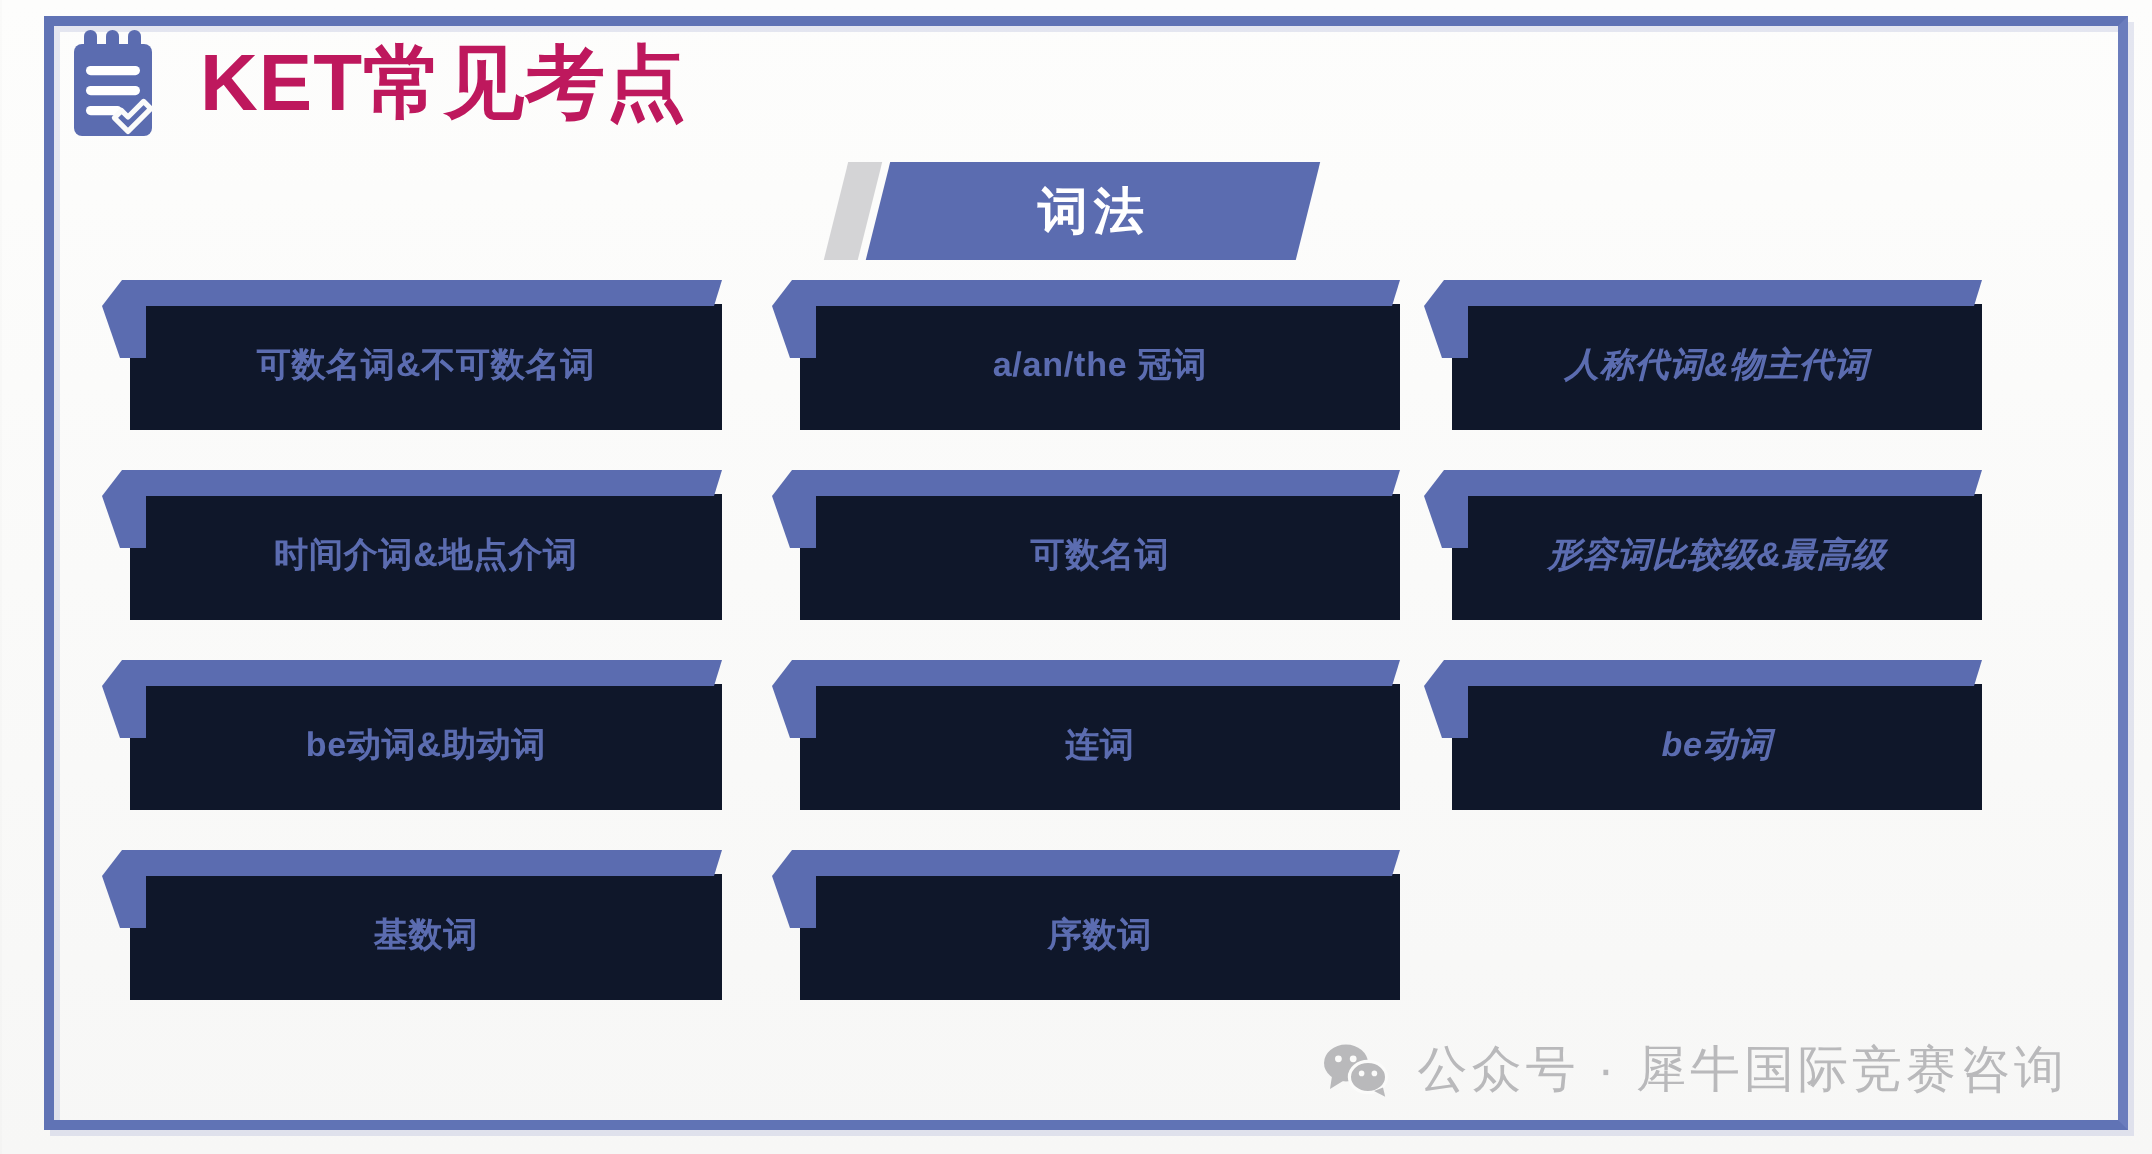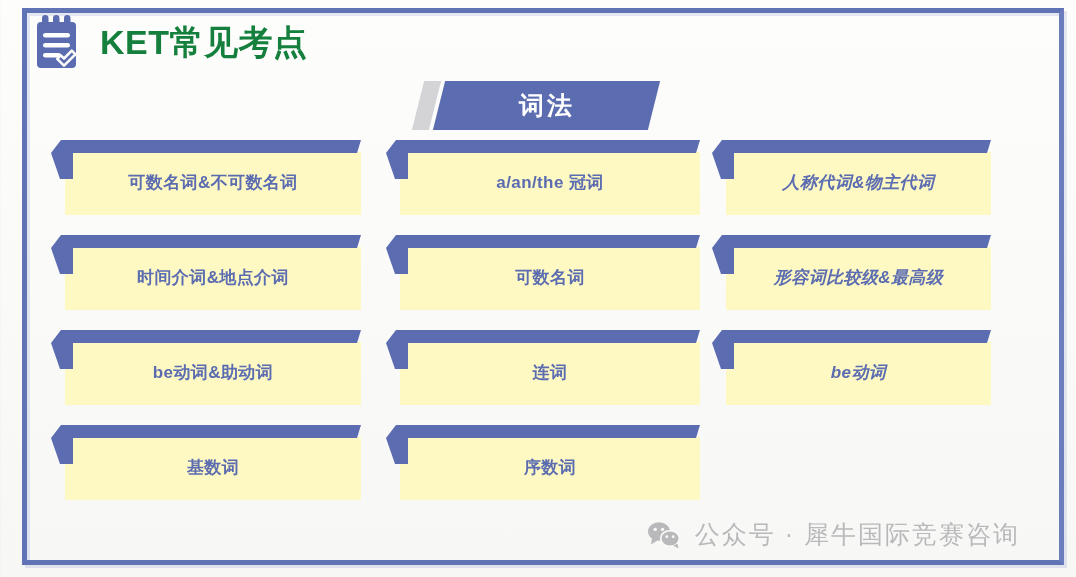--- a/index.html
+++ b/index.html
@@ -49,23 +49,23 @@
     left:30px; top:14px;
     display:flex; align-items:center;
     z-index:5;
   }
   .notepad-icon{
     width:48px; height:56px;
     margin-left:4px; margin-right:18px;
     flex:0 0 auto;
   }
   .page-title{
-    font-size:34px;
+    font-size:40px;
     font-weight:bold;
-    color:#15803d;
+    color:#be185d;
     letter-spacing:0.5px;
     line-height:1;
     white-space:nowrap;
   }
 
   
   .banner-wrap{
     position:absolute;
     left:418px; top:81px;
     height:49px;
@@ -100,21 +100,21 @@
     z-index:5;
   }
   .row{
     position:relative;
     height:95px;
   }
   .card{
     position:absolute;
     top:12px;
     height:63px;
-    background:#fef9c3;
+    background:#0f172a;
     display:flex;
     align-items:center;
     justify-content:center;
   }
   .card-label{
     color:#5b6cb0;
     font-size:17px;
     font-weight:bold;
     letter-spacing:0.4px;
     white-space:nowrap;
@@ -144,21 +144,21 @@
   .c1{ left:65px;  width:296px; }
   .c2{ left:400px; width:300px;text-align:center; }
   .c3{ left:726px; width:265px;font-style:italic; }
   .c1 .card-tab{ width:310px; }
   .c2 .card-tab{ width:314px; }
   .c3 .card-tab{ width:279px; }
 
   
   .watermark{
     position:absolute;
-    right:56px; bottom:26px;
+    right:42px; bottom:26px;
     display:flex; align-items:center;
     z-index:6;
   }
   .wechat-icon{ width:34px; height:28px; margin-right:14px; }
   .watermark-text{
     color:#b9b9bb;
     font-size:25px;
     letter-spacing:2px;
     white-space:nowrap;
   }

